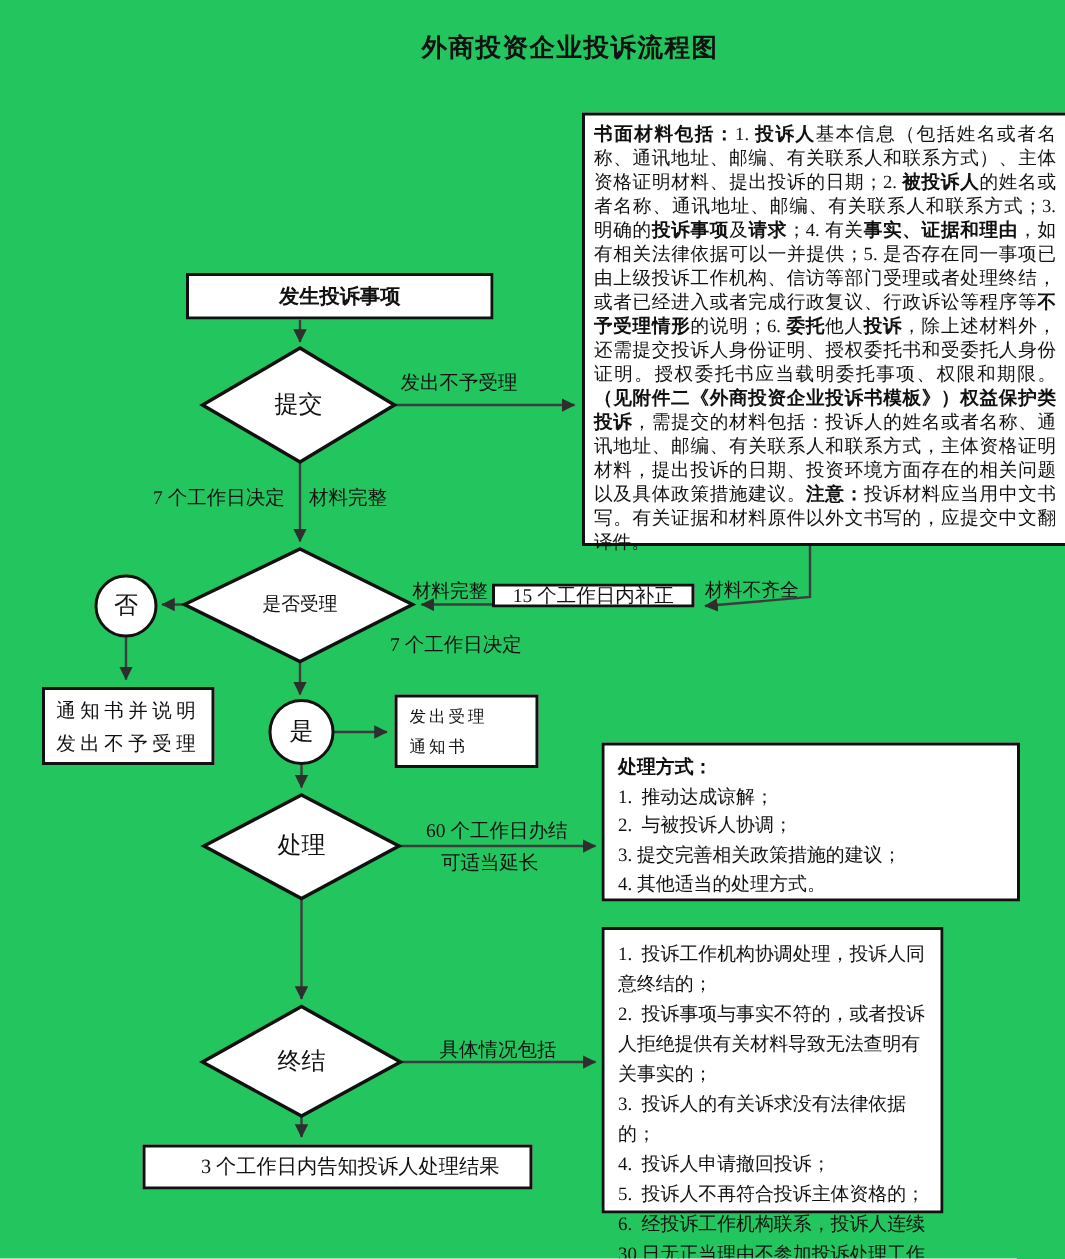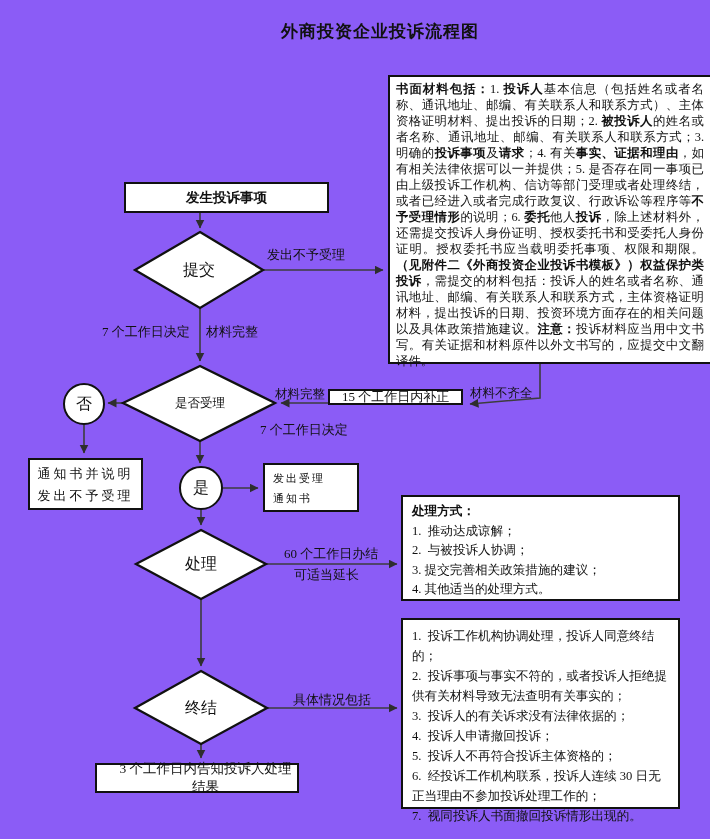--- a/index.html
+++ b/index.html
@@ -1,17 +1,17 @@
 <!DOCTYPE html>
 <html><head>
 <meta charset="utf-8">
 <style>
   html,body { margin:0; padding:0; background:#ffffff; }
   .canvas {
-    position:relative; width:710px; height:839px; background:#8b5cf6;
+    position:relative; width:710px; height:839px; background:#22c55e;
     font-family:"Liberation Serif","DejaVu Serif",serif; color:#111;
     overflow:hidden;
   }
   svg.wires { position:absolute; left:0; top:0; }
   .box {
     position:absolute; box-sizing:border-box; background:#fff;
     border:2px solid #111;
   }
   .bborder { border-width:2.5px; }
   .flexc { display:flex; align-items:center; justify-content:center; text-align:center; }
@@ -95,32 +95,32 @@
 
   <div class="box list-box" style="left:401px; top:495px; width:279px; height:106px; padding:5px 9px 0 9px;
               font-size:12.6px; line-height:19.5px;">
     <div style="font-weight:bold;">处理方式：</div>
     <div>1.  推动达成谅解；</div>
     <div>2.  与被投诉人协调；</div>
     <div>3. 提交完善相关政策措施的建议；</div>
     <div>4. 其他适当的处理方式。</div>
   </div>
 
-  <div class="box bborder list-box" style="left:401px; top:618px; width:279px; height:191px; padding:6px 9px 0 9px;
+  <div class="box bborder list-box" style="left:401px; top:618px; width:228px; height:191px; padding:6px 9px 0 9px;
               font-size:12.6px; line-height:20px;">
     <div>1.  投诉工作机构协调处理，投诉人同意终结的；</div>
     <div>2.  投诉事项与事实不符的，或者投诉人拒绝提供有关材料导致无法查明有关事实的；</div>
     <div>3.  投诉人的有关诉求没有法律依据的；</div>
     <div>4.  投诉人申请撤回投诉；</div>
     <div>5.  投诉人不再符合投诉主体资格的；</div>
     <div>6.  经投诉工作机构联系，投诉人连续 30 日无正当理由不参加投诉处理工作的；</div>
     <div>7.  视同投诉人书面撤回投诉情形出现的。</div>
   </div>
 
-  <div class="box bborder flexc" style="left:95px; top:763px; width:204px; height:30px; font-size:13.5px;padding-left:17px;">
+  <div class="box bborder flexc" style="left:95px; top:763px; width:260px; height:30px; font-size:13.5px;padding-left:17px;">
     <span>3 个工作日内告知投诉人处理结果</span>
   </div>
 
   <div class="node-label" style="left:199px; top:270px;">提交</div>
   <div class="node-label" style="left:200px; top:403px; font-size:12.5px;">是否受理</div>
   <div class="node-label" style="left:84px; top:404px;">否</div>
   <div class="node-label" style="left:201px; top:488px;">是</div>
   <div class="node-label" style="left:201px; top:564px;">处理</div>
   <div class="node-label" style="left:201px; top:708px;">终结</div>
 

